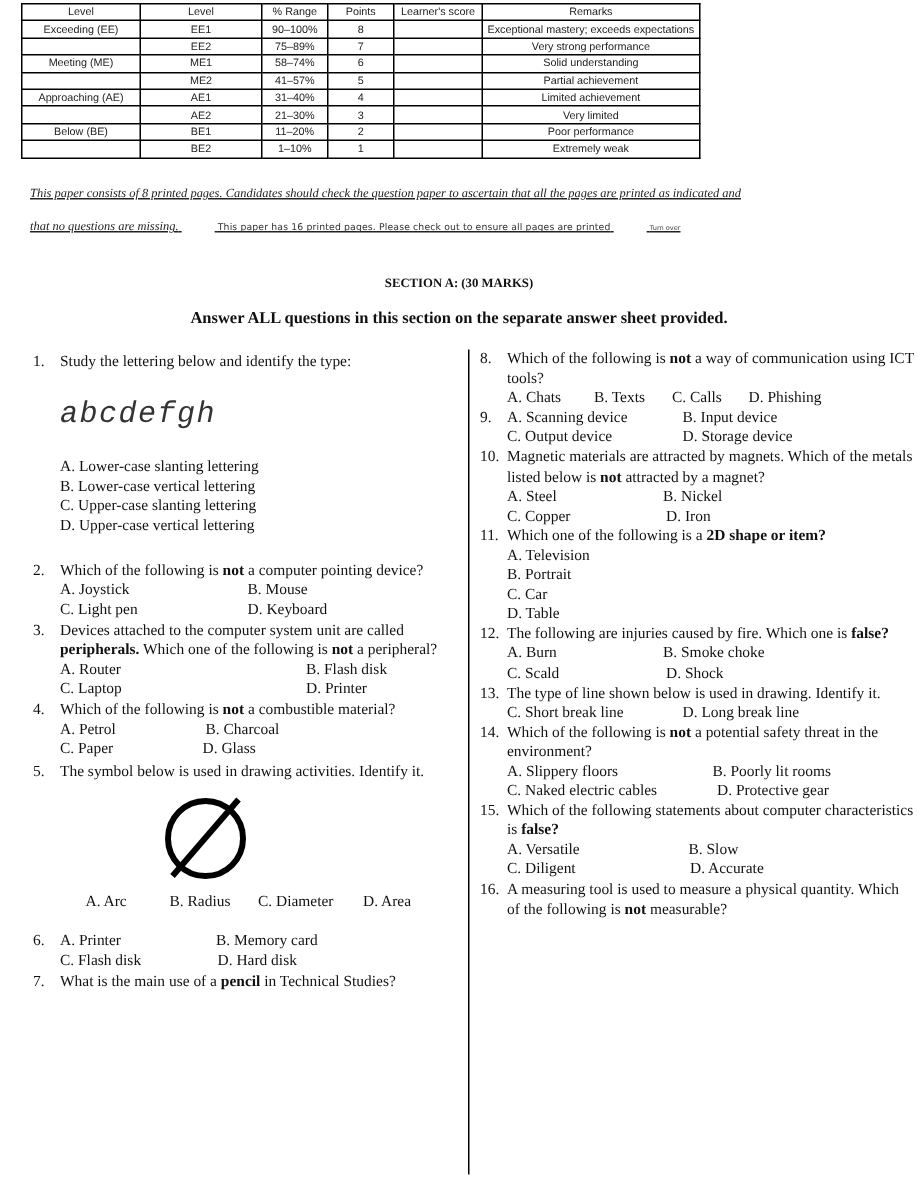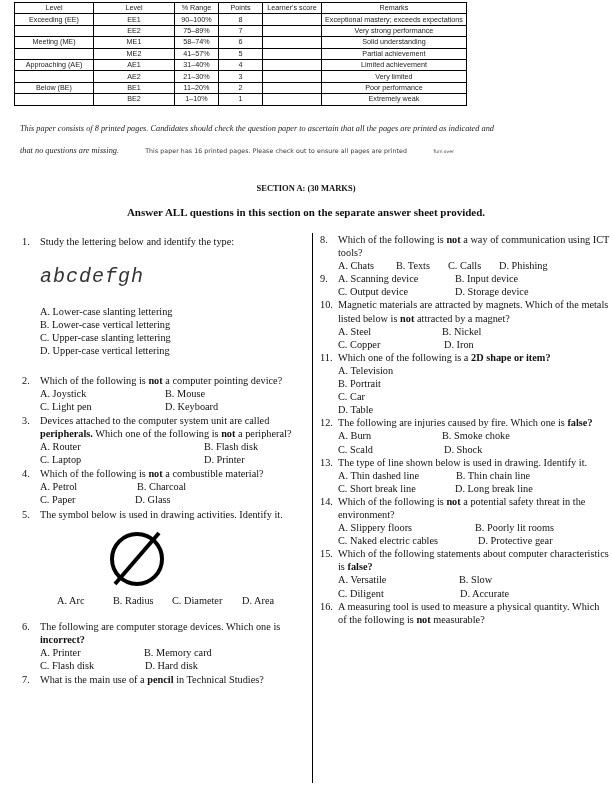--- a/index.html
+++ b/index.html
@@ -5,21 +5,21 @@
   html, body { margin:0; padding:0; background:#ffffff; }
   body { width:612px; height:792px; position:relative; overflow:hidden; color:#111; font-family:"Liberation Serif", serif; }
   .abs { position:absolute; }
   
   table.rubric { position:absolute; left:14px; top:2px; border-collapse:collapse; font-family:"Liberation Sans", sans-serif; font-size:7.2px; color:#222; }
   table.rubric th, table.rubric td { border:1px solid #000; padding:0 3px; height:10.4px; line-height:10px; white-space:nowrap; }
   table.rubric th { font-weight:normal; text-align:center; }
   table.rubric td { text-align:center; }
   .c1 { width:72px; } .c2 { width:74px; } .c3 { width:37px; } .c4 { width:37px;margin-top:24px; } .c5 { width:52px; } .c6 { width:130px; }
 
-  .notice { left:20px; top:118px; font-style:italic; font-size:8.3px; line-height:22px; width:580px; color:#222; }
+  .notice { left:20px; top:118px; font-style:italic; font-size:8.3px; line-height:22px; width:580px; color:#222;text-decoration:underline; }
   .hand { font-family:"DejaVu Sans", sans-serif; font-style:normal; font-size:6.2px; color:#333; letter-spacing:0.1px; }
   .hand-small { font-family:"DejaVu Sans", sans-serif; font-style:normal; font-size:4.4px; color:#444; }
 
   .section-title { left:0; width:612px; top:183px; text-align:center; font-weight:bold; font-size:8.5px; }
   .instruction { left:0; width:612px; top:206px; text-align:center; font-weight:bold; font-size:11px; }
 
   .col { position:absolute; font-size:10.3px; line-height:13.1px; }
   .col-left { left:22px; top:235px; width:290px; }
   .col-right { left:330px; top:233px; width:280px; }
   .divider { position:absolute; left:312px; top:233px; width:1px; height:550px; background:#000; }
@@ -195,21 +195,20 @@
     <div class="sym-opts">
       <span style="left:0">A. Arc</span>
       <span style="left:56px">B. Radius</span>
       <span style="left:115px">C. Diameter</span>
       <span style="left:185px">D. Area</span>
     </div>
   </div>
 
   <div class="q" style="margin-top:12px;">
     <span class="qn">6.</span>
-    <div class="qt"><span>The following are computer storage devices. Which one is </span><b>incorrect?</b></div>
     <div class="row2">
       <span style="left:0">A. Printer</span>
       <span style="left:104px">B. Memory card</span>
     </div>
     <div class="row2">
       <span style="left:0">C. Flash disk</span>
       <span style="left:105px">D. Hard disk</span>
     </div>
   </div>
 
@@ -276,24 +275,20 @@
     <div class="row2">
       <span style="left:0">C. Scald</span>
       <span style="left:106px">D. Shock</span>
     </div>
   </div>
 
   <div class="q" style="margin-left:-10px">
     <span class="qn">13.</span>
     <div class="qt">The type of line shown below is used in drawing. Identify it.</div>
     <div class="row2">
-      <span style="left:0">A. Thin dashed line</span>
-      <span style="left:118px">B. Thin chain line</span>
-    </div>
-    <div class="row2">
       <span style="left:0">C. Short break line</span>
       <span style="left:117px">D. Long break line</span>
     </div>
   </div>
 
   <div class="q" style="margin-left:-10px">
     <span class="qn">14.</span>
     <div class="qt"><span>Which of the following is </span><b>not</b><span> a potential safety threat in the environment?</span></div>
     <div class="row2">
       <span style="left:0">A. Slippery floors</span>

